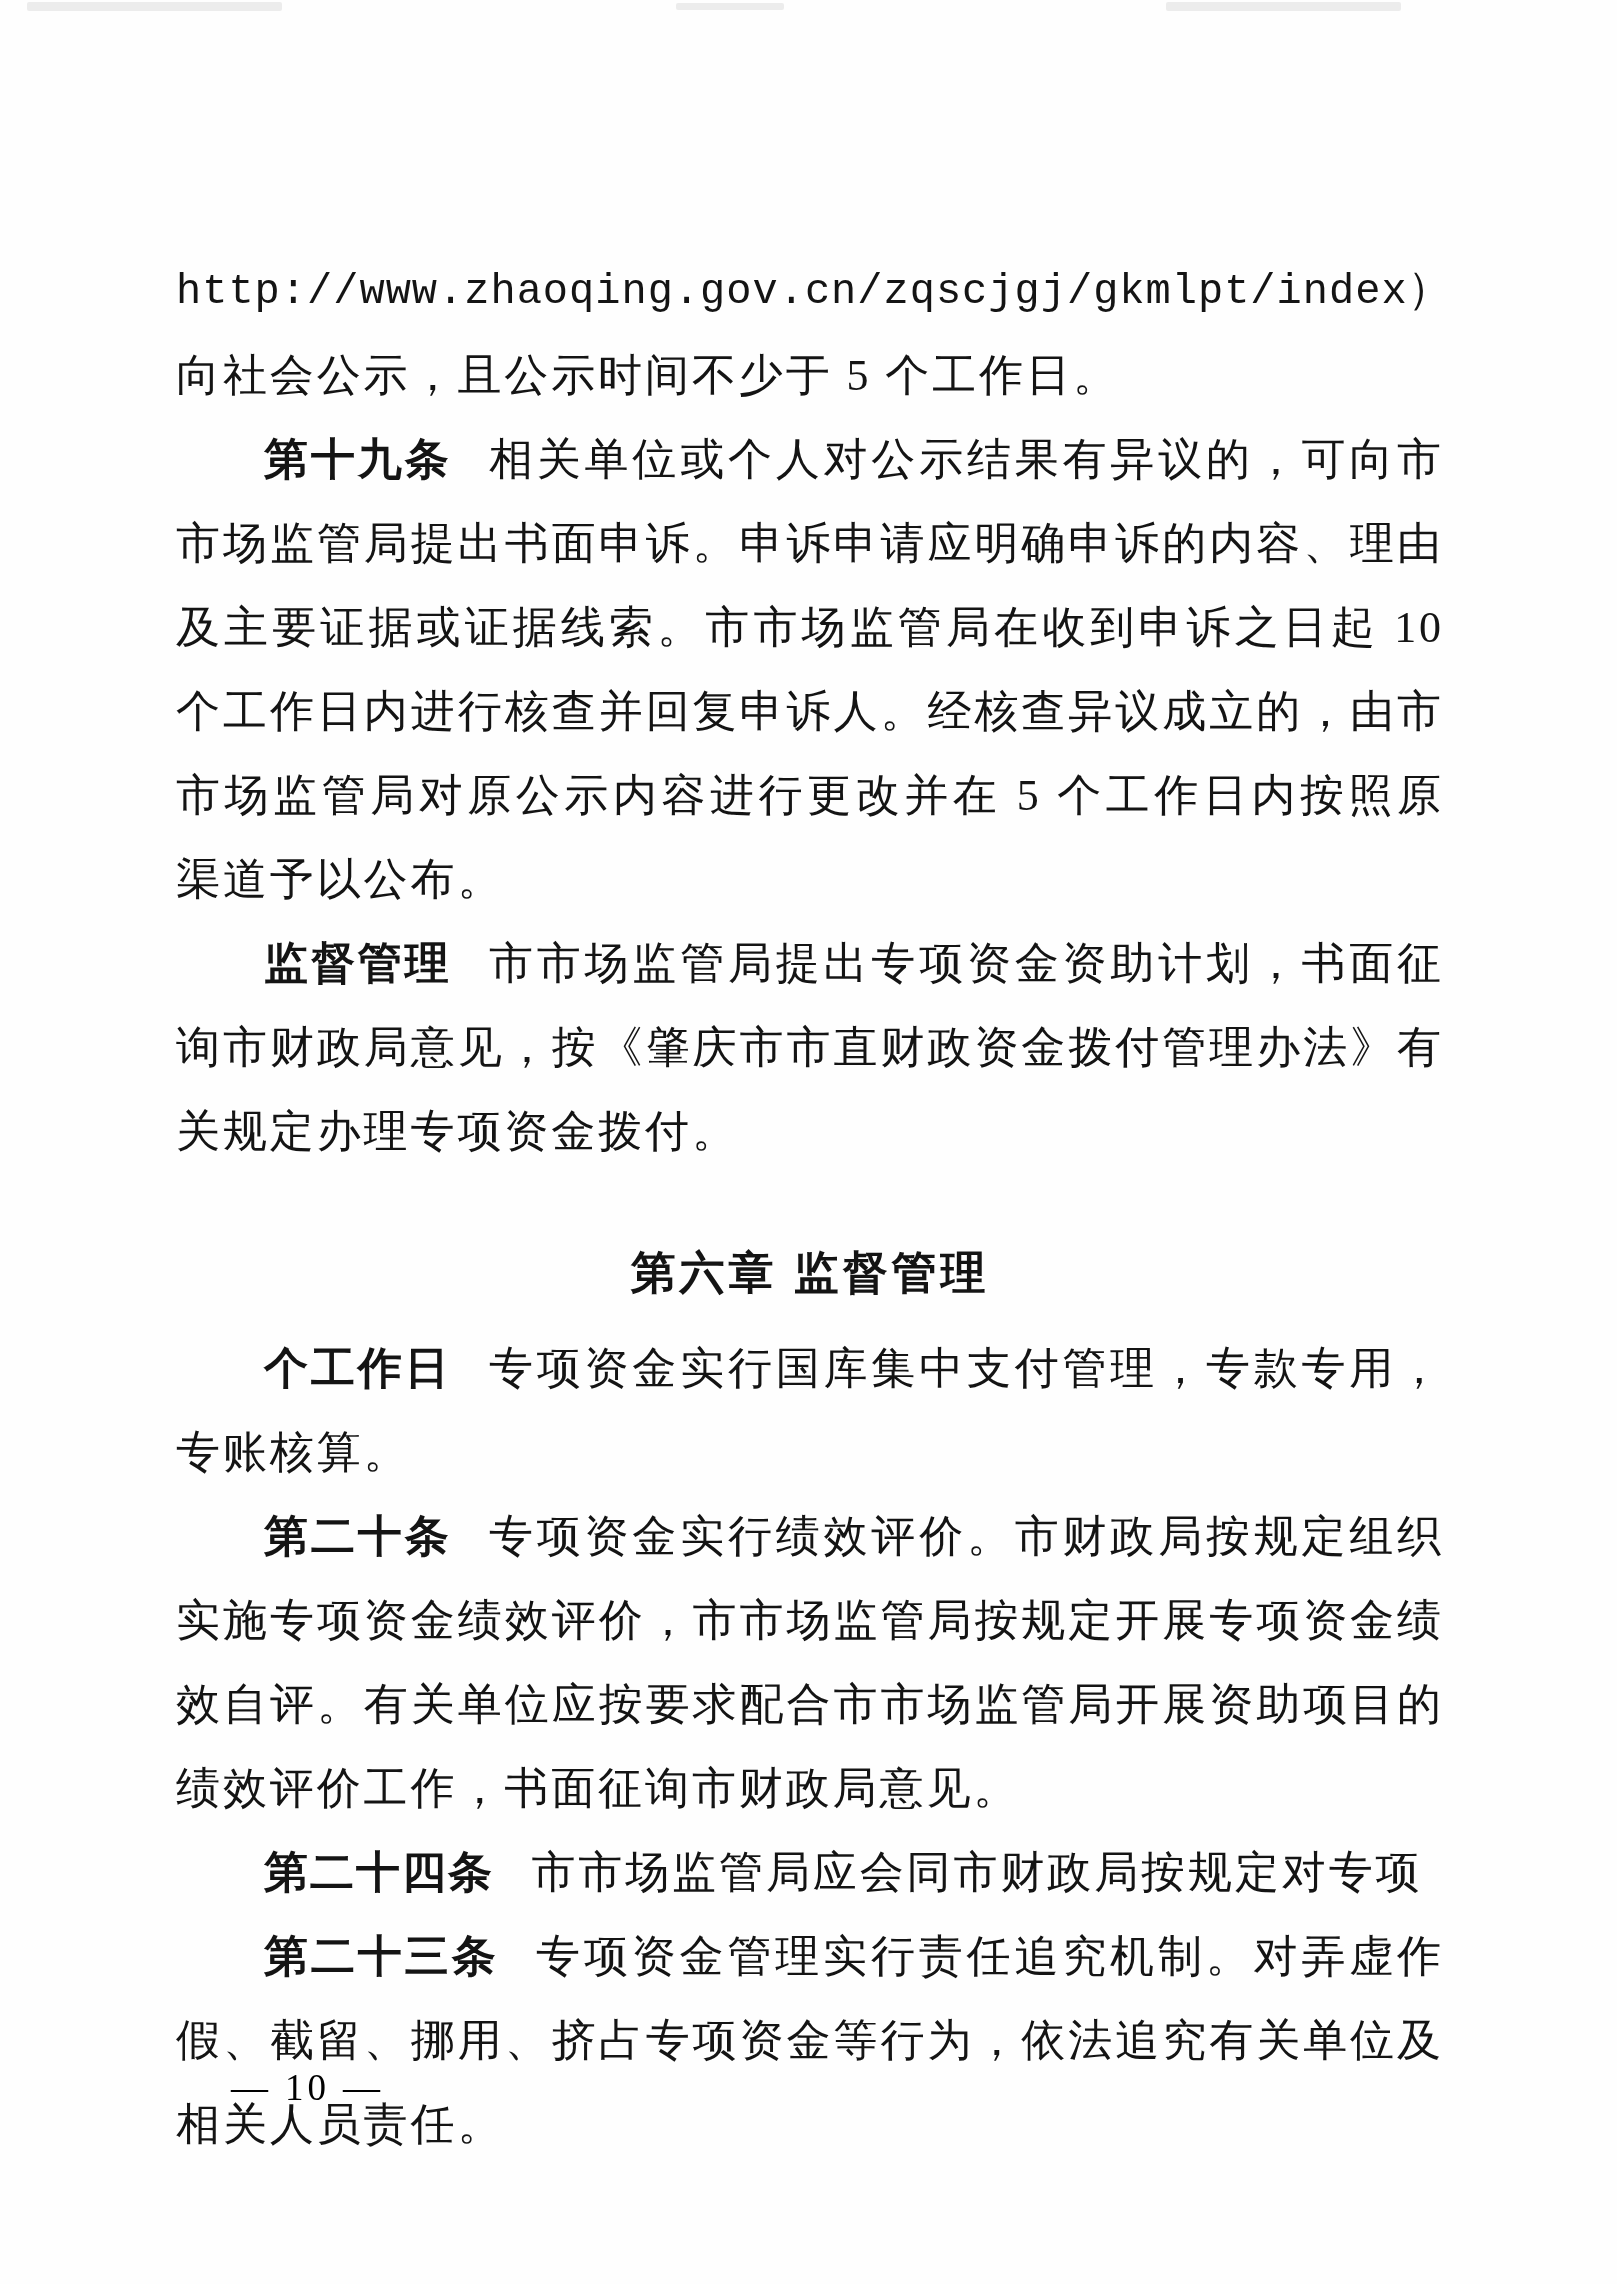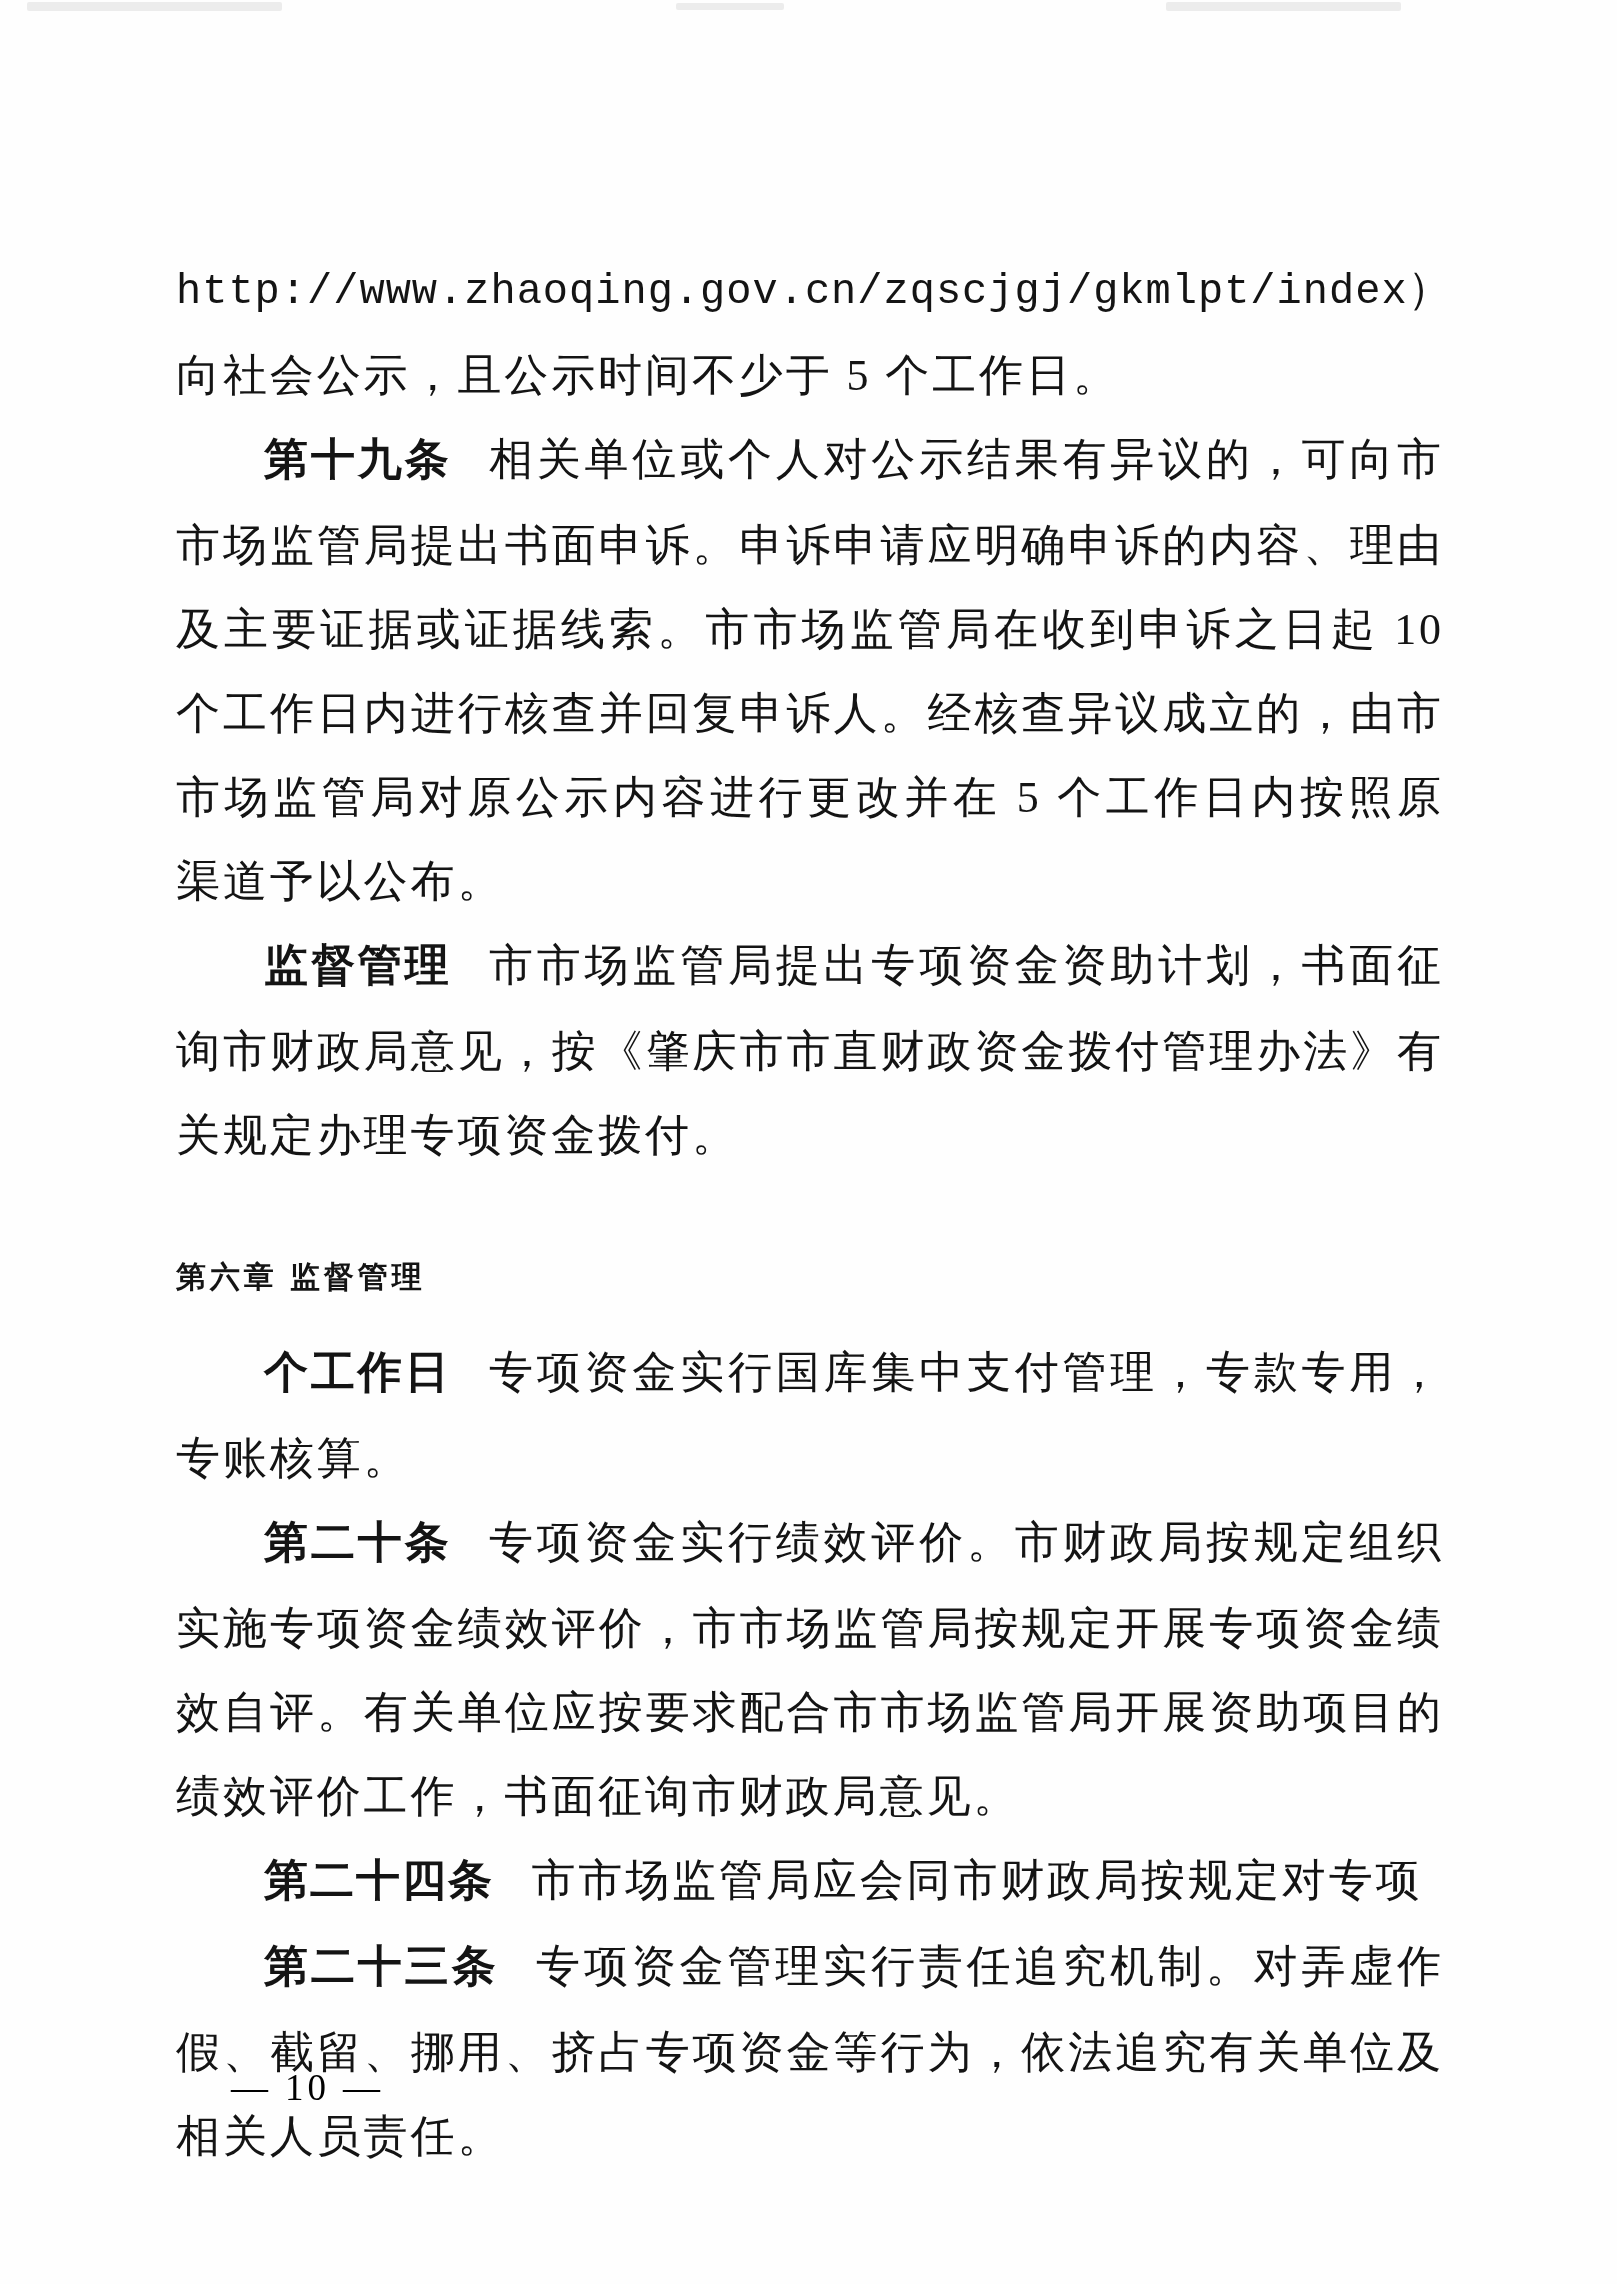--- a/index.html
+++ b/index.html
@@ -29,36 +29,37 @@
     line-height: 84px;
     letter-spacing: 2.9px;
     text-align: justify;
     text-justify: inter-ideograph;
     text-indent: 2em;
   }
   .no-indent {
     text-indent: 0;
   }
   .lead {
-    font-family: Liberation Mono, monospace;
+    font-family: Liberation Serif, serif;
     font-weight: bold;
     margin-right: 0.85em;
     letter-spacing: 2px;
   }
   .url {
     font-family: "Liberation Mono", "DejaVu Sans Mono", monospace;
     font-size: 42px;
     letter-spacing: 1px;
   }
   .chapter {
     margin: 57px 0 11.8px 0;
-    font-size: 30px;
+    font-size: 45px;
     line-height: 84px;
     font-family: "Liberation Sans", "DejaVu Sans", sans-serif;
     font-weight: bold;
+    text-align: center;
     letter-spacing: 3.9px;
   }
   .page-number {
     position: absolute;
     left: 231px;
     top: 2064px;
     font-size: 37px;
     line-height: 47px;
     letter-spacing: 3.9px;
     font-family: "Liberation Serif", "DejaVu Serif", serif;

